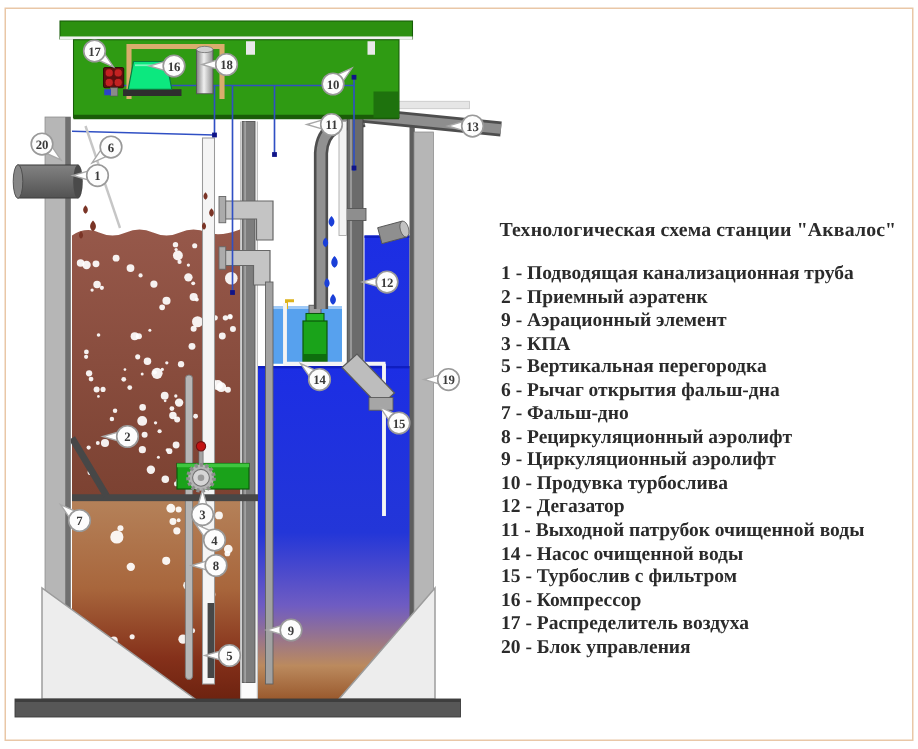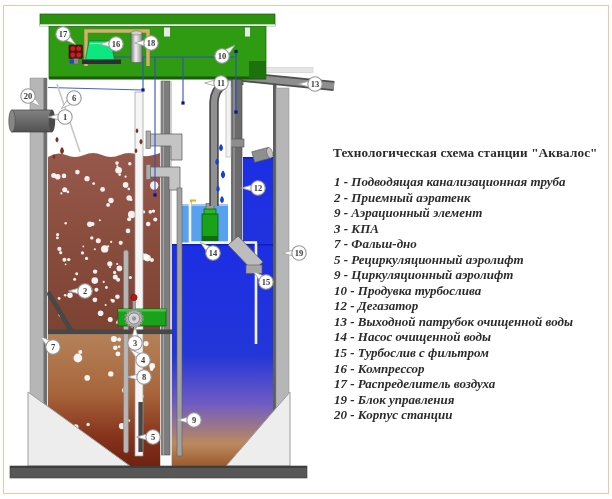--- a/index.html
+++ b/index.html
@@ -3,21 +3,21 @@
 <meta charset="utf-8">
 <style>
   html,body{margin:0;padding:0;background:#fff;}
   .stage{position:relative;width:612px;height:499px;background:#ffffff;overflow:hidden;
          font-family:"Liberation Serif",serif;}
   .frame-border{position:absolute;left:3px;top:5px;width:604px;height:487px;
          border:1px solid #e9c7a7;pointer-events:none;}
   .diagram-wrap{position:absolute;left:0;top:0;width:335px;height:499px;}
   .legend{position:absolute;left:333px;top:145px;width:278px;color:#2b2b2b;}
   .legend-title{font-weight:bold;font-size:13.2px;white-space:nowrap;letter-spacing:0.1px;}
-  .legend-list{list-style:none;margin:13px 0 0 1px;padding:0;font-weight:bold;font-size:13px;font-style:italic;}
+  .legend-list{list-style:none;margin:13px 0 0 1px;padding:0;font-weight:bold;font-size:13px;}
   .legend-list li{line-height:15.55px;white-space:nowrap;}
 </style>
 </head>
 <body>
 
 <div class="stage">
 
   <div class="diagram-wrap">
   <svg id="diagram" width="335" height="499" viewBox="0 0 335 499" xmlns="http://www.w3.org/2000/svg">
     <defs>
@@ -420,29 +420,30 @@
   </svg>
   </div>
 
   <div class="legend">
     <div class="legend-title">Технологическая схема станции "Аквалос"</div>
     <ul class="legend-list" id="legend-list">
         <li>1 - Подводящая канализационная труба</li>
         <li>2 - Приемный аэратенк</li>
         <li>9 - Аэрационный элемент</li>
         <li>3 - КПА</li>
+        <li>5 - Вертикальная перегородка</li>
+        <li>6 - Рычаг открытия фальш-дна</li>
         <li>7 - Фальш-дно</li>
-        <li>5 - Рециркуляционный аэролифт</li>
+        <li>8 - Рециркуляционный аэролифт</li>
         <li>9 - Циркуляционный аэролифт</li>
         <li>10 - Продувка турбослива</li>
         <li>12 - Дегазатор</li>
-        <li>13 - Выходной патрубок очищенной воды</li>
+        <li>11 - Выходной патрубок очищенной воды</li>
         <li>14 - Насос очищенной воды</li>
         <li>15 - Турбослив с фильтром</li>
         <li>16 - Компрессор</li>
         <li>17 - Распределитель воздуха</li>
-        <li>19 - Блок управления</li>
-        <li>20 - Корпус станции</li>
+        <li>20 - Блок управления</li>
       </ul>
   </div>
 
   <div class="frame-border"></div>
 </div>
 
 </body></html>

